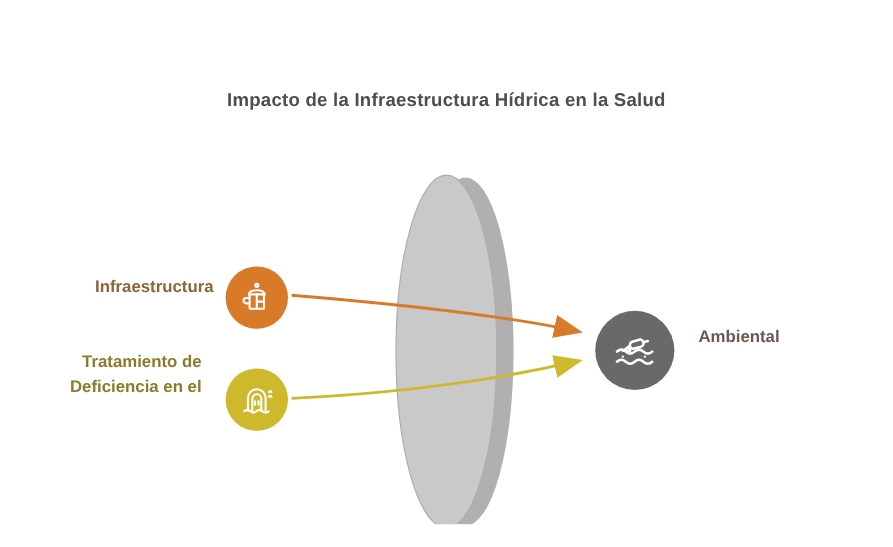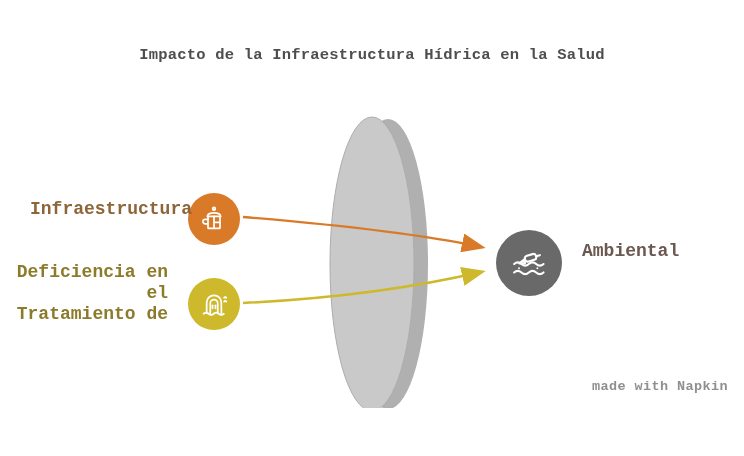--- a/index.html
+++ b/index.html
@@ -1,39 +1,40 @@
 <!DOCTYPE html>
 <html><head>
 <meta charset="utf-8">
 <style>
   html,body{margin:0;padding:0;background:#ffffff;}
   #canvas{
     position:relative;
     width:744px;height:408px;
     background:#ffffff;
     overflow:hidden;
-    font-family:Liberation Mono, monospace;
+    font-family:Liberation Sans, sans-serif;
+    margin-top:29px;
   }
   .title{
     position:absolute;top:46px;left:0;right:0;
     text-align:center;
     font-size:15.5px;font-weight:bold;color:#4E4E4E;
     letter-spacing:.2px;
   }
   .abs{position:absolute;}
   .node-circle{
     border-radius:50%;
     display:flex;align-items:center;justify-content:center;
     box-sizing:border-box;
   }
   #node-input1{left:188px;top:193px;width:52px;height:52px;background:#D97A28;}
   #node-input2{left:188px;top:278px;width:52px;height:52px;background:#CDB92B;}
   #node-output{left:496px;top:230px;width:66px;height:66px;background:#696969;}
   .label{
-    font-size:18px;font-weight:bold;line-height:21px;
+    font-size:14px;font-weight:bold;line-height:21px;
   }
   #label-input1{left:30px;top:199px;width:148px;text-align:right;color:#8D6538;}
   #label-input2{left:12px;top:262px;width:156px;text-align:right;color:#8C7B2A;}
   #label-output{left:582px;top:241px;width:150px;text-align:left;color:#6B5850;}
   #lens-svg{left:320px;top:112px;}
   #arrow-layer{left:0;top:0;pointer-events:none;}
   .watermark{
     position:absolute;right:16px;bottom:14px;
     font-size:13.5px;font-weight:600;color:#8F8F8F;letter-spacing:.4px;
   }
@@ -99,23 +100,22 @@
       <circle cx="6.3" cy="15" r="0.55" fill="#ffffff" stroke="none"></circle>
       <circle cx="16.8" cy="15" r="0.55" fill="#ffffff" stroke="none"></circle>
     </svg>
   </div>
 
   <div id="label-input1" class="abs label">
     <div>Infraestructura</div>
   </div>
 
   <div id="label-input2" class="abs label">
+    <div>Tratamiento de</div>
     <div>Deficiencia en el</div>
-    <div>Tratamiento de</div>
   </div>
 
   <div id="label-output" class="abs label">
     <div>Ambiental</div>
   </div>
 
-  <div class="watermark">made with Napkin</div>
 
 </div>
 
 </body></html>

